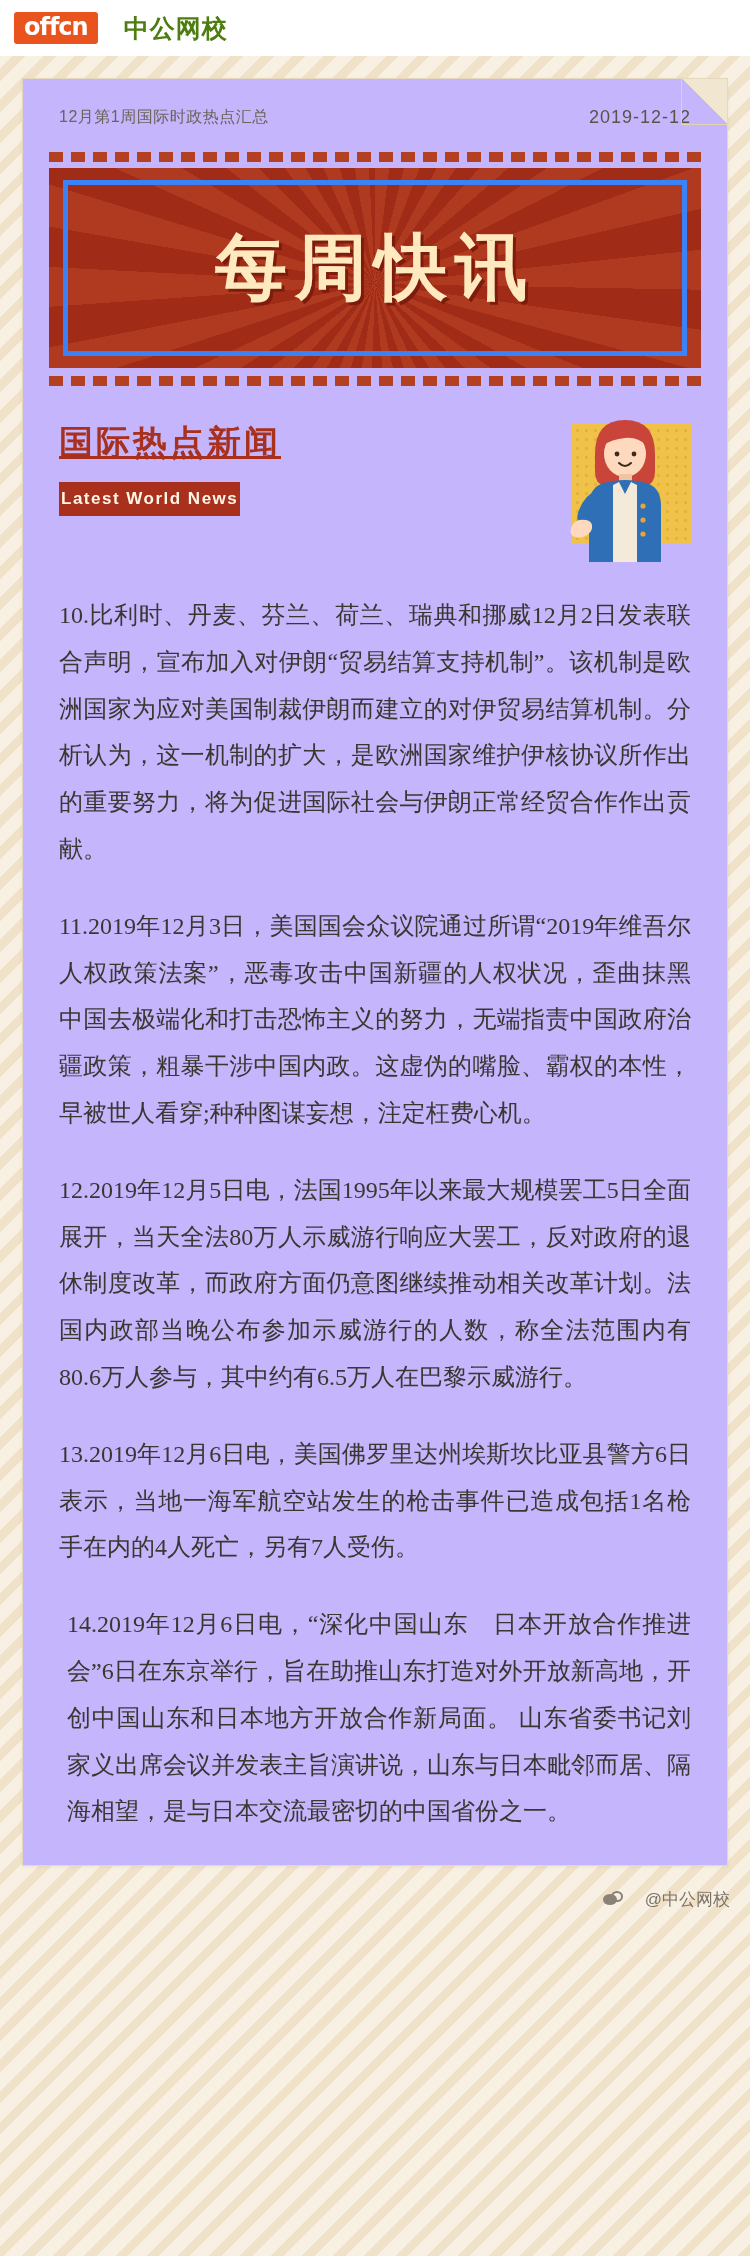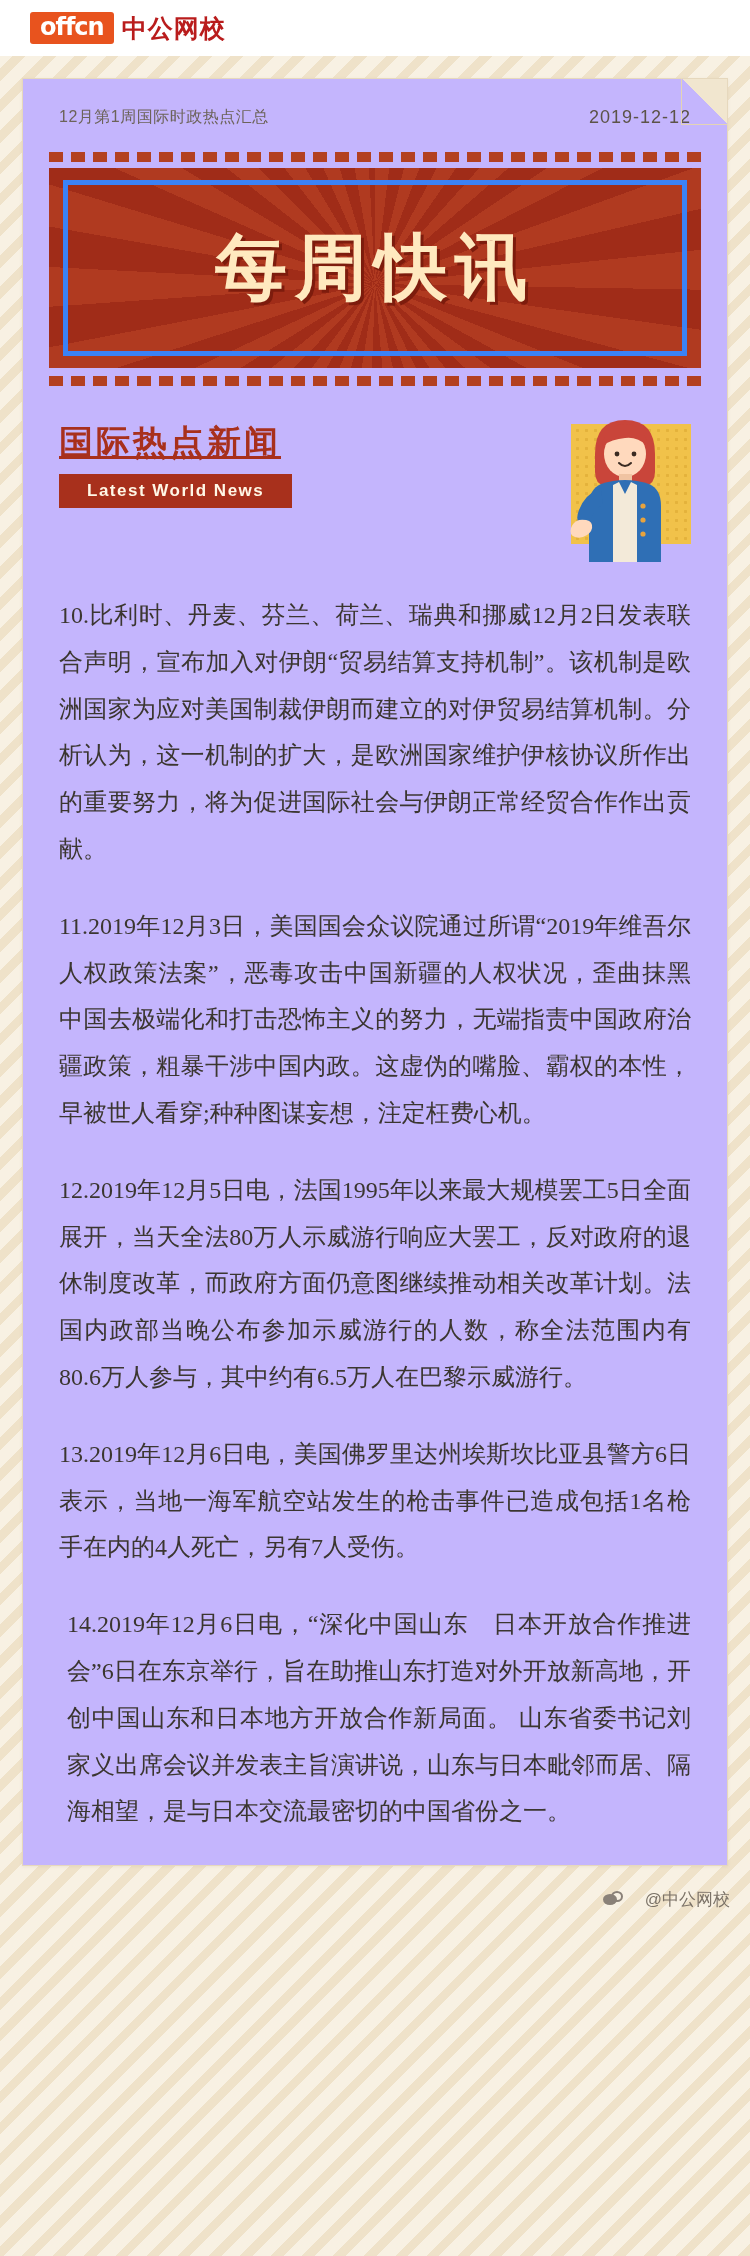--- a/index.html
+++ b/index.html
@@ -34,36 +34,36 @@
     width: 750px;
     min-height: 2256px;
   }
 
   
   .topbar {
     height: 56px;
     background: #ffffff;
     display: flex;
     align-items: center;
-    padding-left: 30px;
-    gap: 8px;
+    padding-left: 14px;
+    gap: 26px;
   }
   .logo-mark {
     background: #e8531e;
     color: #fff;
     font-size: 24px;
     font-weight: bold;
     letter-spacing: -1px;
     padding: 2px 10px 4px 10px;
     border-radius: 3px;
     line-height: 1.1;
     font-family: "DejaVu Sans", sans-serif;
   }
   .logo-text {
-    color: #b91c1c;
+    color: #4d7c0f;
     font-size: 25px;
     font-weight: bold;
     letter-spacing: 1px;
   }
 
   
   .card-wrap {
     padding: 22px 22px 0 22px;
   }
   .card {
@@ -154,26 +154,26 @@
   .sec-cn {
     font-size: 34px;
     font-weight: bold;
     color: #a8301c;
     letter-spacing: 3px;
     font-family: "Liberation Serif", "DejaVu Serif", serif;
     text-decoration: underline;
   }
   .sec-en {
     display: inline-block;
-    margin-top: 8px;
+    margin-top: 16px;
     background: #a8301c;
     color: #fff7e6;
     font-size: 17px;
     letter-spacing: 1.5px;
-    padding: 7px 28px;
+    padding: 7px 2px;
     font-weight: bold;
   }
 
   
   .illus {
     position: absolute;
     right: 0;
     top: -18px;
     width: 148px;
     height: 160px;

